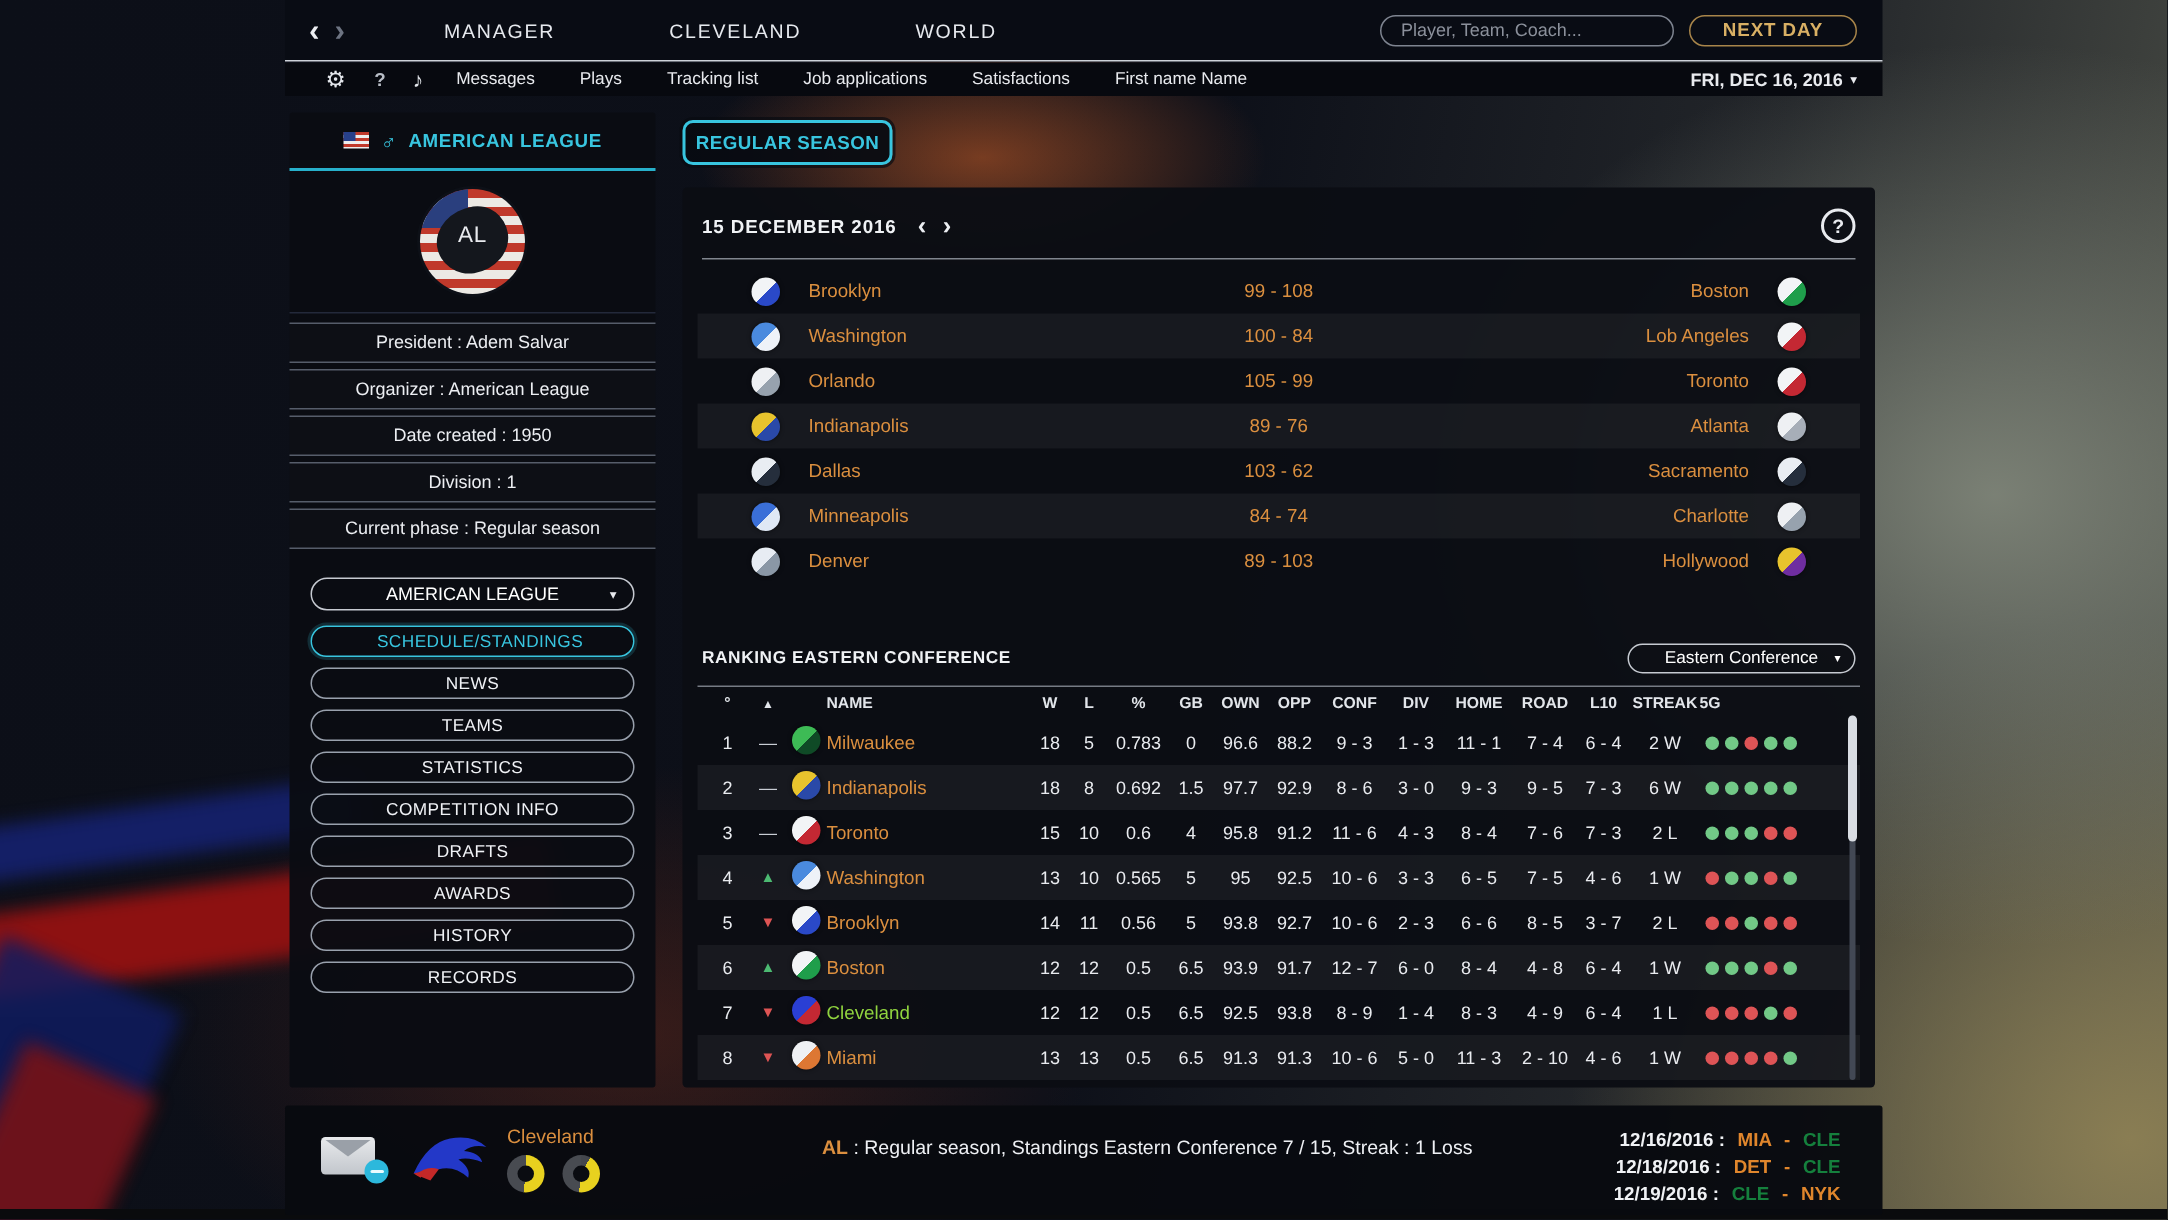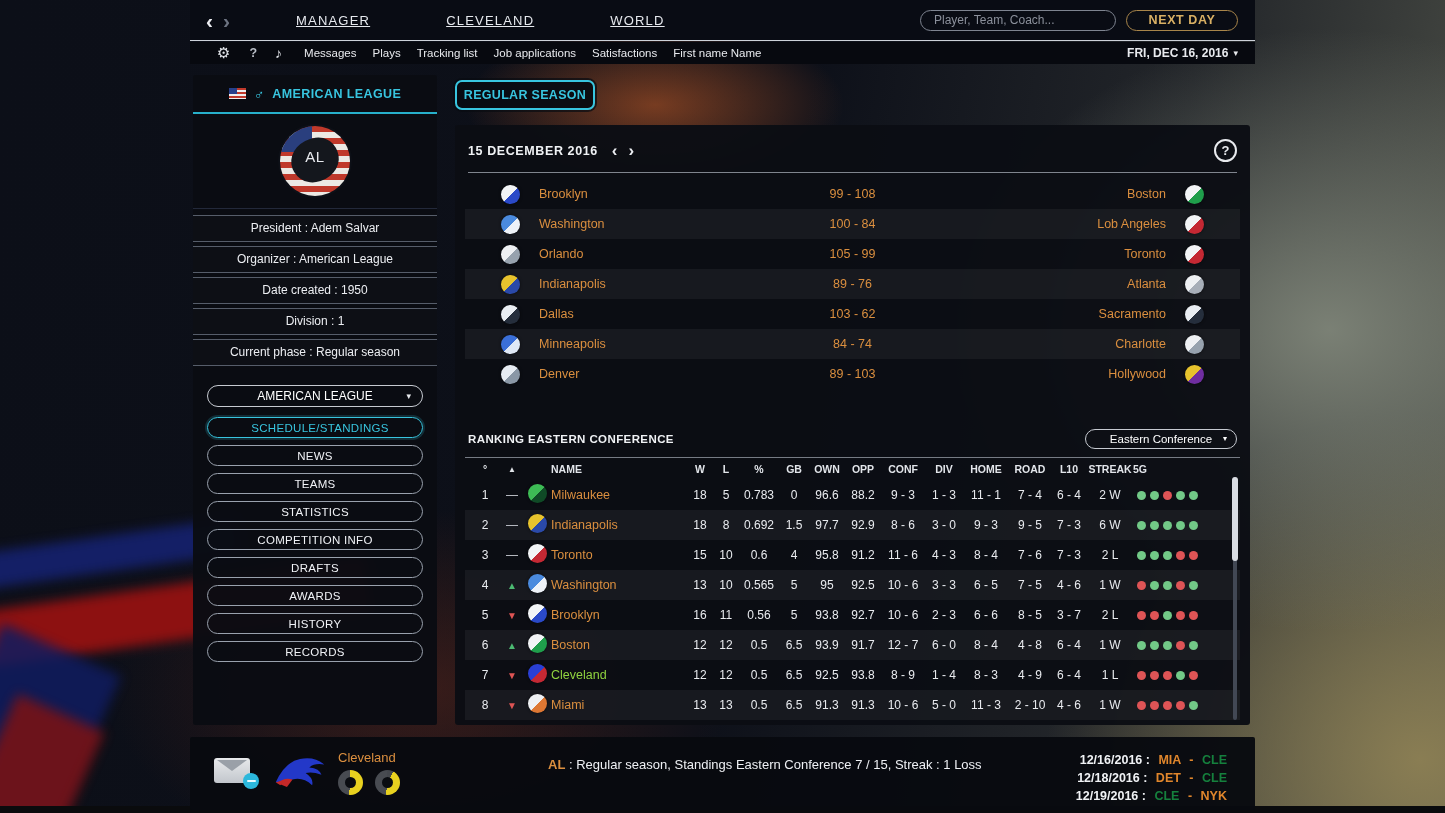--- a/index.html
+++ b/index.html
@@ -26,37 +26,37 @@
   .ui{position:absolute;left:190px;top:0;width:1065px;height:813px;}
   .spacer{flex:1;}
 
   
   .topbar{position:absolute;left:0;top:0;width:100%;height:41px;background:#090c14;
           display:flex;align-items:center;border-bottom:1px solid #cdd2d9;box-sizing:border-box;}
   .nav-arrows{display:flex;gap:10px;margin-left:16px;font-size:21px;font-weight:bold;line-height:1;}
   .nav-back{color:#eceef2;cursor:pointer;}
   .nav-fwd{color:#6d7482;cursor:pointer;}
   .top-tabs{display:flex;gap:76px;margin-left:66px;}
-  .top-tab{color:#e6e9ee;font-size:13px;letter-spacing:1.2px;cursor:pointer;text-decoration:underline;}
+  .top-tab{color:#e6e9ee;font-size:13px;letter-spacing:1.2px;cursor:pointer;}
   .search-input{width:168px;height:19px;margin-right:10px;background:transparent;border:1px solid #7e8490;
         border-radius:11px;color:#c9cdd4;font-size:12px;padding:0 13px;outline:none;
         font-family:"Liberation Sans","DejaVu Sans",sans-serif;}
   .search-input::placeholder{color:#8b909b;}
   .next-day{width:110px;height:19px;margin-right:17px;border:1px solid #a8854a;border-radius:11px;
         color:#d9b064;font-size:12.5px;font-weight:bold;letter-spacing:.6px;display:flex;
         align-items:center;justify-content:center;cursor:pointer;}
 
   
   .menubar{position:absolute;left:0;top:42px;width:100%;height:22px;background:#07090f;
         display:flex;align-items:center;color:#e8eaee;font-size:11.5px;}
   .mb-icon{margin-left:14px;cursor:pointer;}
   .gear{color:#e3e6eb;font-size:15px;margin-left:27px;}
   .qmark{color:#b9bec7;font-size:12.5px;font-weight:bold;margin-left:19px;}
   .note{color:#e3e6eb;font-size:14px;margin-left:18px;}
-  .mb-items{display:flex;gap:16px;margin-left:22px;}
+  .mb-items{display:flex;gap:30px;margin-left:22px;}
   .mb-item{cursor:pointer;white-space:nowrap;}
   .mb-date{margin-right:17px;font-weight:bold;font-size:12px;display:flex;align-items:center;gap:5px;cursor:pointer;}
   .chev{font-size:9px;line-height:1;}
 
   
   .sidebar{position:absolute;left:3px;top:75px;width:244px;height:650px;background:rgba(10,12,19,.97);border-radius:2px;}
   .side-head{height:37px;display:flex;align-items:center;justify-content:center;gap:8px;
         border-bottom:2px solid #27b0ca;}
   .us-flag{width:17px;height:11px;background:repeating-linear-gradient(180deg,#c0392b 0 2px,#eee 2px 4px);position:relative;}
   .us-flag::before{content:"";position:absolute;left:0;top:0;width:8px;height:6px;background:#27408b;}
@@ -456,21 +456,21 @@
                 <span class="dot win"></span>
                 <span class="dot loss"></span>
                 <span class="dot win"></span>
               </span>
   </div>
             <div class="rk-row">
     <span class="c">5</span>
     <span class="c rk-trend t-down">▼</span>
     <span class="rk-logo-cell"><span class="team-logo" style="background: linear-gradient(135deg, rgb(242, 244, 246) 52%, rgb(42, 73, 200) 52%);"></span></span>
     <span class="rk-name reg">Brooklyn</span>
-    <span class="c">16</span>
+    <span class="c">14</span>
     <span class="c">11</span>
     <span class="c">0.56</span>
     <span class="c">5</span>
     <span class="c">93.8</span>
     <span class="c">92.7</span>
     <span class="c">10 - 6</span>
     <span class="c">2 - 3</span>
     <span class="c">6 - 6</span>
     <span class="c">8 - 5</span>
     <span class="c">3 - 7</span>

